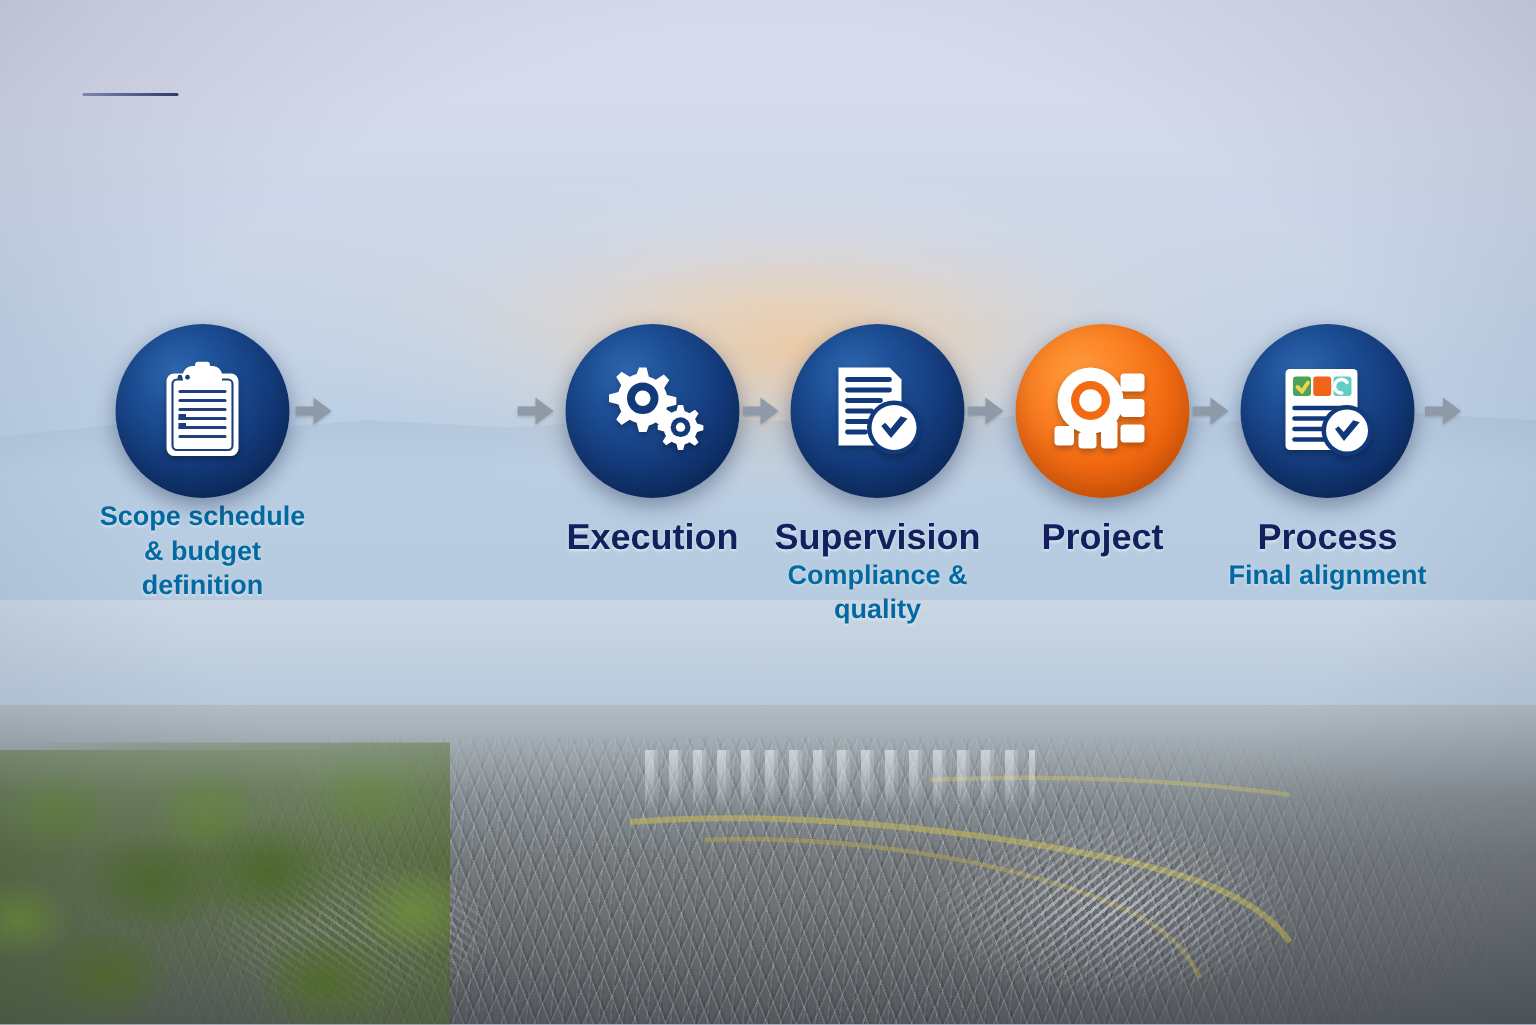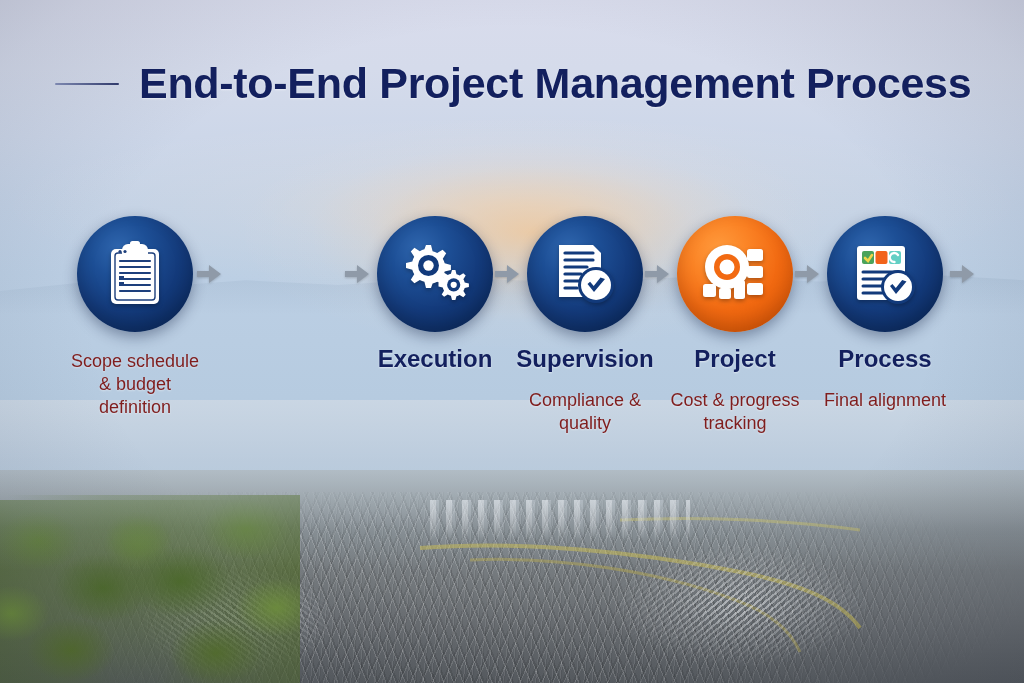--- a/index.html
+++ b/index.html
@@ -190,23 +190,23 @@
   }
   .circle svg{display:block;filter:drop-shadow(0 2px 2px rgba(0,0,0,.30));}
 
   .step-label{
     margin-top:14px;font-size:24px;font-weight:700;line-height:1.05;
     color:#13205e;text-shadow:0 1px 2px rgba(255,255,255,.55);
     white-space:nowrap;
   }
   .step-label.accent{color:#ef5f13;}
   .step-desc{
-    margin-top:18px;font-size:18px;line-height:1.28;color:#7f1d1d;
+    margin-top:1px;font-size:18px;line-height:1.28;color:#0369a1;
     text-shadow:0 1px 2px rgba(255,255,255,.45);
-    padding:0 6px;font-weight:400;
+    padding:0 6px;font-weight:700;
   }
 
   
   .arrow{
     position:absolute;top:262px;width:26px;height:24px;
   }
   .arrow svg{display:block;filter:drop-shadow(0 1px 1px rgba(0,0,0,.18));}
 </style>
 </head>
 <body>
@@ -231,21 +231,20 @@
   <div class="bg-layer bg-far-bldg"></div>
   <div class="bg-layer bg-town-l"></div>
   <div class="bg-layer bg-town-r"></div>
   <div class="bg-layer bg-forest-l"></div>
   <div class="bg-layer bg-forest-r"></div>
   <div class="bg-layer bg-haze"></div>
   <div class="bg-layer bg-vignette"></div>
 
   <div class="title-row">
     <div class="title-dash"></div>
-    <div class="title-text">End-to-End Project Management Process</div>
   </div>
 
   <div class="steps">
 
     <div class="step" style="left:60px;">
       <div class="circle navy">
         <span>
           <svg width="62" height="66" viewBox="0 0 62 66">
             <rect x="7" y="8" width="48" height="55" rx="5" fill="#ffffff"></rect>
             <rect x="11" y="12" width="40" height="47" rx="3" fill="#ffffff" stroke="#1d3f7c" stroke-width="1.4"></rect>
@@ -327,21 +326,20 @@
               <rect x="46" y="23" width="16" height="12" rx="2.5"></rect>
               <rect x="46" y="40" width="16" height="12" rx="2.5"></rect>
               <rect x="2" y="41" width="13" height="13" rx="2.5"></rect>
               <rect x="18" y="45" width="12" height="11" rx="2.5"></rect>
               <rect x="33" y="37" width="11" height="19" rx="2.5"></rect>
             </g>
           </svg>
         </span>
       </div>
       <div class="step-label">Project</div>
-      <div class="step-desc">Cost &amp; progress tracking</div>
     </div>
 
     <div class="step" style="left:810px;">
       <div class="circle navy">
         <span>
           <svg width="68" height="62" viewBox="0 0 68 62">
             <rect x="6" y="3" width="48" height="54" rx="3" fill="#ffffff"></rect>
             <rect x="11" y="8" width="12" height="13" rx="2" fill="#4ba35a"></rect>
             <path d="M14 15 l3 3 4 -6" stroke="#f0d64a" stroke-width="2.6" fill="none" stroke-linecap="round"></path>
             <rect x="24.5" y="8" width="12" height="13" rx="2" fill="#f2631b"></rect>

